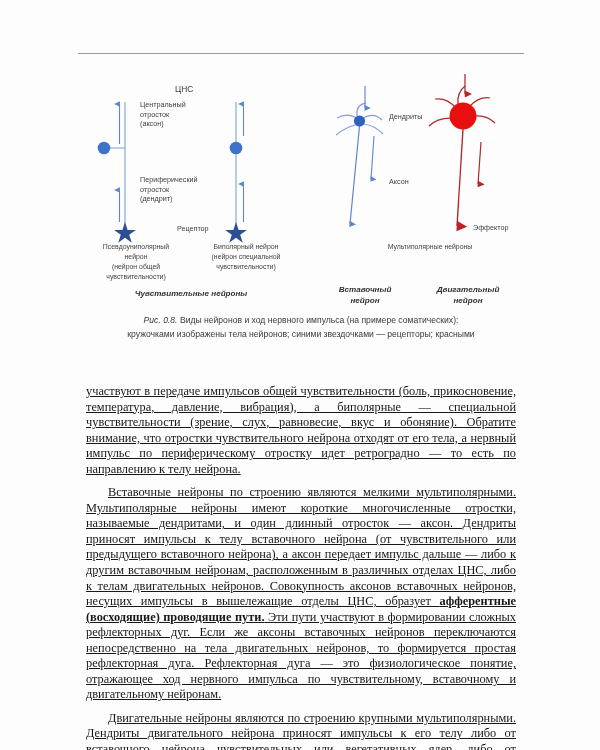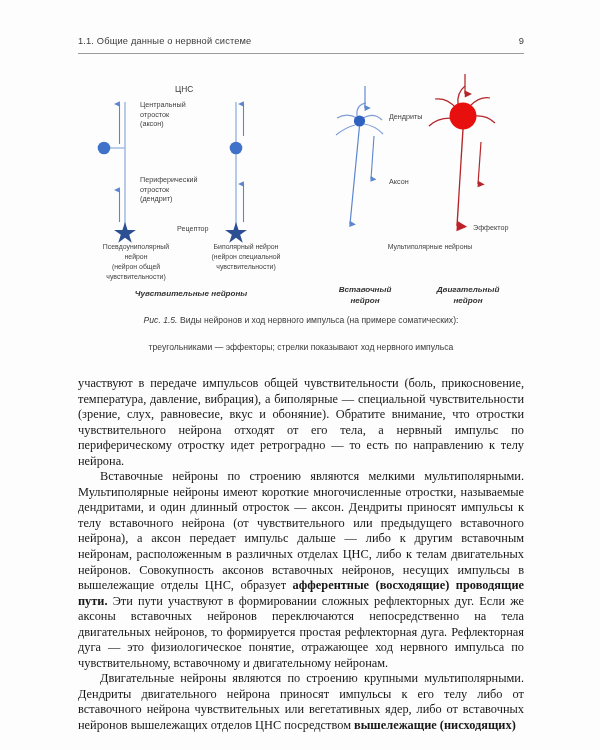--- a/index.html
+++ b/index.html
@@ -75,45 +75,42 @@
     left: 78px;
     top: 376px;
     width: 446px;
     font-family: "Liberation Serif", serif;
     font-size: 12.35px;
     line-height: 15.55px;
     text-align: justify;
     color: #18181a;
   }
   .body-text p {
-    margin: 0;
+    margin: 8px;
     text-indent: 22px;
+    text-decoration: underline;
   }
   .body-text p.noindent { text-indent: 0; }
   .body-text b { font-weight: bold; }
 
   
   text {
     font-family: "Liberation Sans", sans-serif;
     fill: #3f3f3f;
   }
   .lbl { font-size: 7.2px; }
   .lbl-sm { font-size: 6.9px; }
   .lbl-grp-i { font-size: 8.1px; font-style: italic; font-weight: bold; fill: #303030; }
   .lbl-cns { font-size: 8.4px; fill: #3a3a3a; }
 </style>
 </head>
 <body>
 
 <div class="page">
 
-  <div class="header">
-    <span>1.1. Общие данные о нервной системе</span>
-    <span>9</span>
-  </div>
   <div class="header-rule"></div>
 
   <div class="figure">
     <svg class="fig-svg" width="446" height="240" viewBox="0 0 446 240" xmlns="http://www.w3.org/2000/svg">
       <defs>
         <marker id="arrBlueUp" markerWidth="6" markerHeight="6" refX="3" refY="5" orient="auto">
           <path d="M3,0 L0.4,5.4 L5.6,5.4 Z" fill="#5c86cf"></path>
         </marker>
         <marker id="arrBlueDown" markerWidth="6" markerHeight="6" refX="3" refY="5" orient="auto">
           <path d="M3,0 L0.4,5.4 L5.6,5.4 Z" fill="#5c86cf"></path>
@@ -203,23 +200,22 @@
 
       <text class="lbl-grp-i" x="113" y="222" text-anchor="middle">Чувствительные нейроны</text>
       <text class="lbl-grp-i" x="287" y="218" text-anchor="middle">Вставочный</text>
       <text class="lbl-grp-i" x="287" y="229" text-anchor="middle">нейрон</text>
       <text class="lbl-grp-i" x="390" y="218" text-anchor="middle">Двигательный</text>
       <text class="lbl-grp-i" x="390" y="229" text-anchor="middle">нейрон</text>
     </svg>
   </div>
 
   <div class="caption">
-    <i>Рис. 1.5.</i><span> Виды нейронов и ход нервного импульса (на примере соматических):</span><br>
-    <br>
-    <span>треугольниками — эффекторы; стрелки показывают ход нервного импульса</span>
+    <i>Рис. 0.8.</i><span> Виды нейронов и ход нервного импульса (на примере соматических):</span><br>
+    <span>кружочками изображены тела нейронов; синими звездочками — рецепторы; красными</span><br>
   </div>
 
   <div class="body-text">
     <p class="noindent">участвуют в передаче импульсов общей чувствительности (боль, прикосновение, температура, давление, вибрация), а биполярные — специальной чувствительности (зрение, слух, равновесие, вкус и обоняние). Обратите внимание, что отростки чувствительного нейрона отходят от его тела, а нервный импульс по периферическому отростку идет ретроградно — то есть по направлению к телу нейрона.</p>
     <p><span>Вставочные нейроны по строению являются мелкими мультиполярными. Мультиполярные нейроны имеют короткие многочисленные отростки, называемые дендритами, и один длинный отросток — аксон. Дендриты приносят импульсы к телу вставочного нейрона (от чувствительного или предыдущего вставочного нейрона), а аксон передает импульс дальше — либо к другим вставочным нейронам, расположенным в различных отделах ЦНС, либо к телам двигательных нейронов. Совокупность аксонов вставочных нейронов, несущих импульсы в вышележащие отделы ЦНС, образует </span><b>афферентные (восходящие) проводящие пути.</b><span> Эти пути участвуют в формировании сложных рефлекторных дуг. Если же аксоны вставочных нейронов переключаются непосредственно на тела двигательных нейронов, то формируется простая рефлекторная дуга. Рефлекторная дуга — это физиологическое понятие, отражающее ход нервного импульса по чувствительному, вставочному и двигательному нейронам.</span></p>
     <p><span>Двигательные нейроны являются по строению крупными мультиполярными. Дендриты двигательного нейрона приносят импульсы к его телу либо от вставочного нейрона чувствительных или вегетативных ядер, либо от вставочных нейронов вышележащих отделов ЦНС посредством </span><b>вышележащие (нисходящих)</b></p>
   </div>
 
 </div>
 

